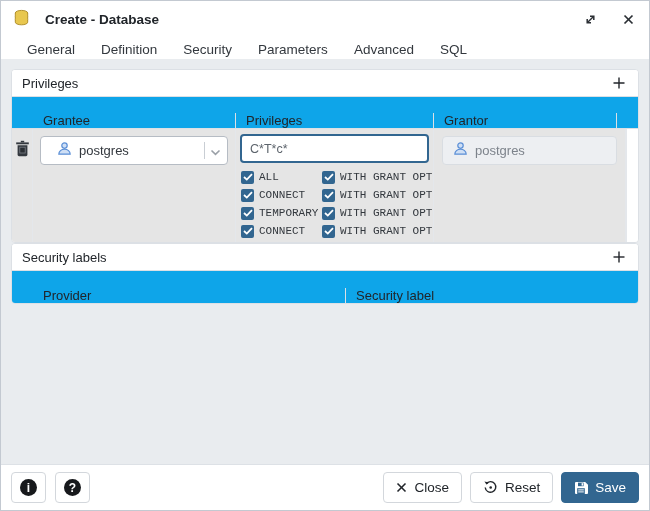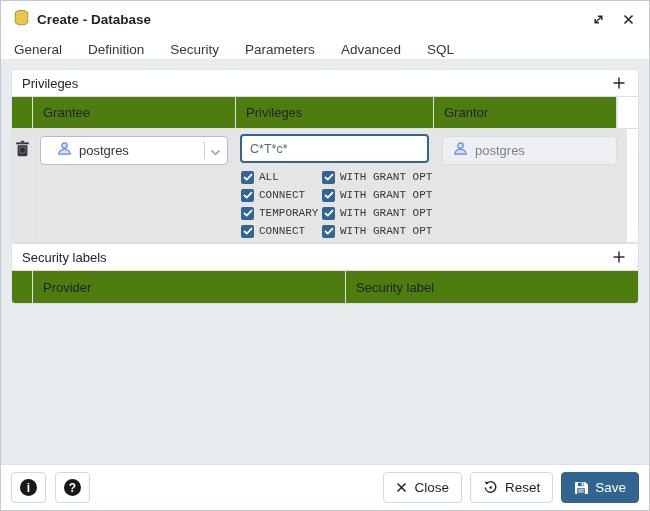--- a/index.html
+++ b/index.html
@@ -8,30 +8,31 @@
 
   .dialog {
     position:relative; width:650px; height:511px;
     background:#e9ecef; border:1px solid #c3c9d1; overflow:hidden;
   }
 
   
   .titlebar {
     height:30px; background:#fff; display:flex; align-items:center;
     padding:18px 12px;
+    gap:8px;
   }
   .titlebar .title { font-size:13.5px; font-weight:bold; color:#21252a; margin-left:7px; }
   .titlebar .spacer { flex:1; }
   .tb-icon { display:flex; align-items:center; justify-content:center; width:18px; height:18px; cursor:pointer; }
   .tb-icon + .tb-icon { margin-left:12px; }
 
   
   .tabbar {
     height:27px; background:#fff; display:flex; align-items:stretch;
-    border-bottom:1px solid #dde1e6; padding:0 0;
+    border-bottom:1px solid #dde1e6; padding:0 13px;
   }
   .tab {
     display:flex; align-items:center; padding:0 13px; font-size:13.5px;
     color:#33383e; cursor:pointer; border-bottom:3px solid transparent; margin-bottom:-1px;
   }
   .tab.active { border-bottom-color:#326690; }
 
   
   .bodyarea {
     position:absolute; top:58px; bottom:46px; left:0; right:0;
@@ -42,21 +43,21 @@
   }
   .section + .section { margin-top:0; }
   .section-header {
     height:27px; display:flex; align-items:center; padding:0 10px;
     border-bottom:1px solid #dce0e5; background:#fff;
   }
   .section-title { font-size:13px; color:#21252a; }
   .section-header .spacer { flex:1; }
   .plus-btn { width:18px; height:18px; display:flex; align-items:center; justify-content:center; cursor:pointer; }
 
-  .grid-header { display:flex; height:32px; background:#4d7c0f; border-bottom:1px solid #dce0e5; }
+  .grid-header { display:flex; height:32px; background:#0ea5e9; border-bottom:1px solid #dce0e5;align-items:flex-end; }
   .gh-cell {
     display:flex; align-items:center; padding:0 10px; font-size:13px; font-weight:500;
     color:#21252a; border-right:1px solid #dce0e5; overflow:hidden; white-space:nowrap;
   }
   .gh-cell:last-child { border-right:none; }
 
   .grid-row { display:flex; height:113px; background:#e5e5e5; }
   .gr-cell { border-right:1px solid #e4e7eb; overflow:hidden; position:relative; }
   .gr-cell:last-child { border-right:none; }
 

